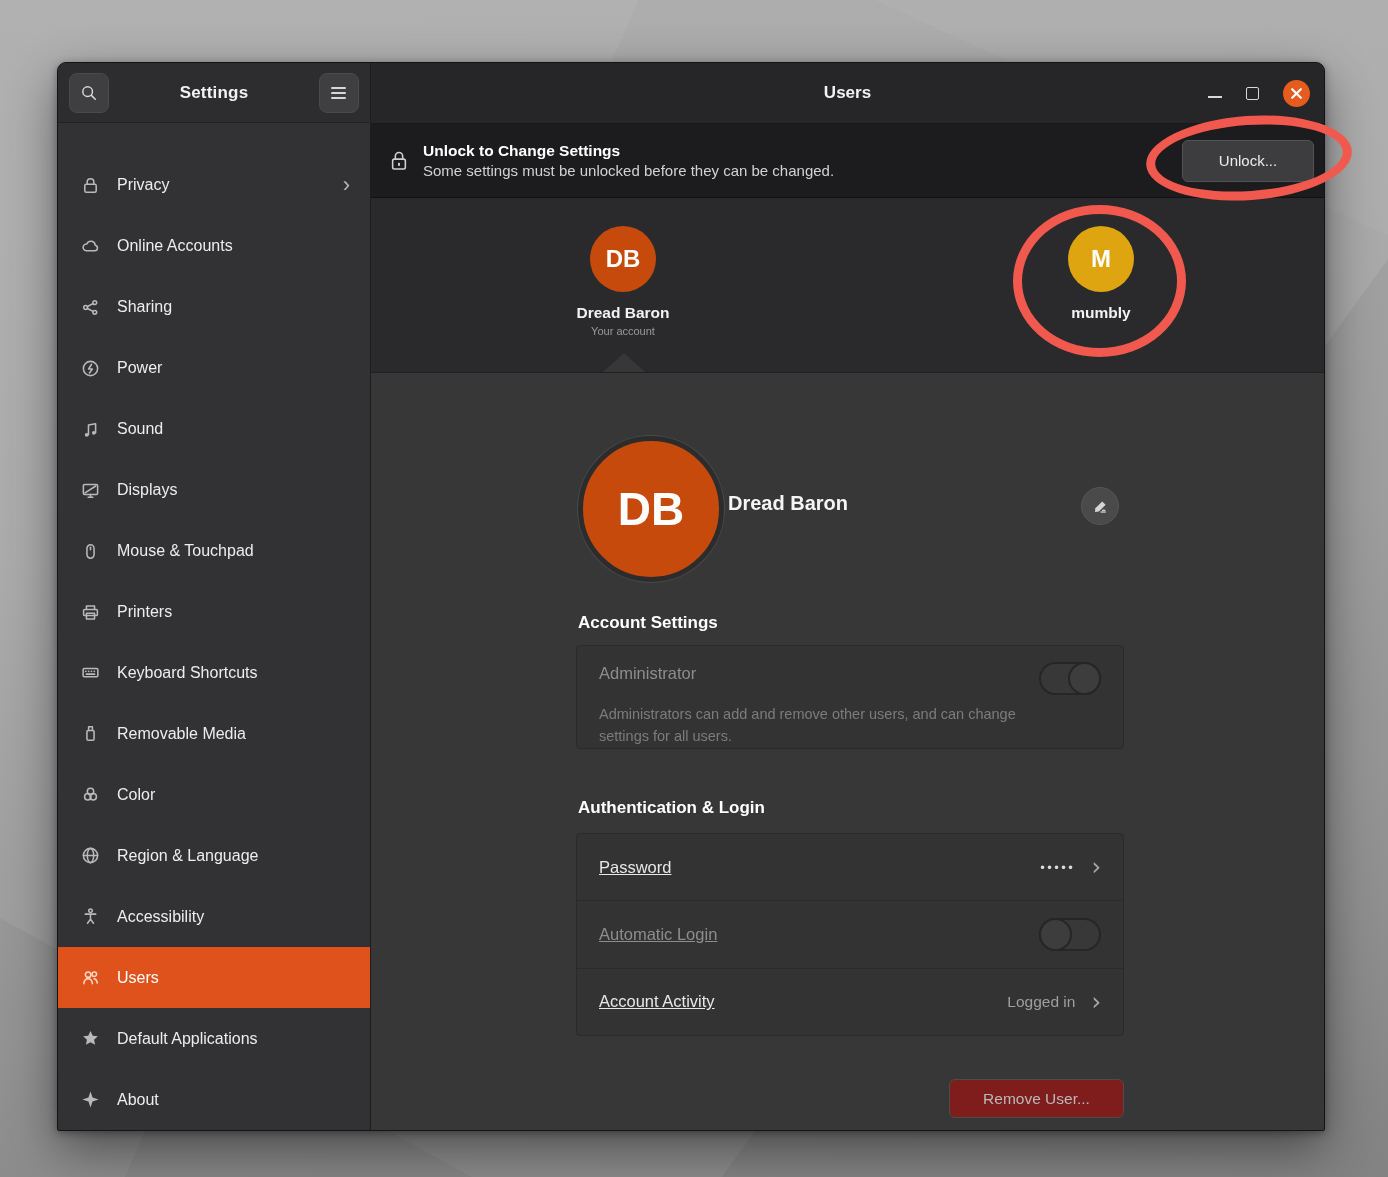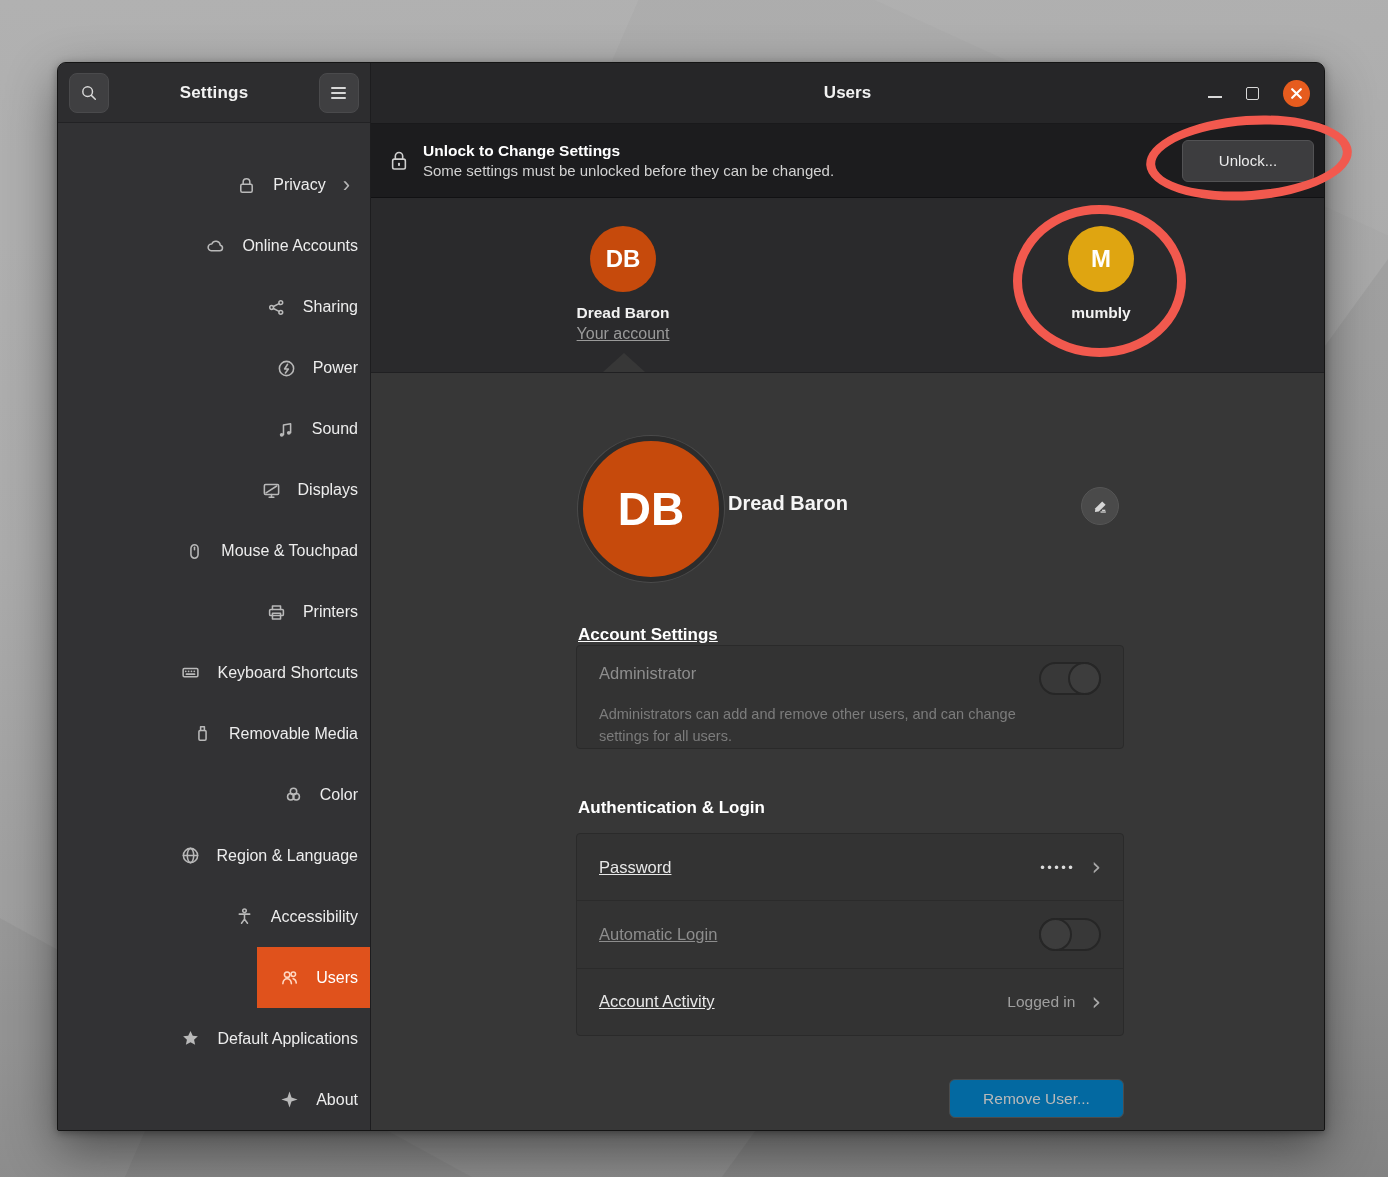--- a/index.html
+++ b/index.html
@@ -34,21 +34,21 @@
     display:flex;align-items:center;justify-content:space-between;padding:0 11px;box-sizing:border-box;
   }
   .tb-btn{
     width:38px;height:38px;border-radius:8px;background:#3f3f41;border:1px solid #4a4a4c;
     color:#d8d8d8;display:flex;align-items:center;justify-content:center;cursor:pointer;
   }
   .sidebar-title{color:#f2f2f2;font-weight:700;font-size:17px;letter-spacing:.2px;}
   .hamburger{display:flex;flex-direction:column;gap:3px;}
   .hamburger span{display:block;width:15px;height:2px;background:#d8d8d8;border-radius:1px;}
 
-  .sidebar-nav{flex:1;display:flex;flex-direction:column;align-items:flex-end;}
+  .sidebar-nav{flex:1;display:flex;flex-direction:column;}
   .nav-item{
     flex:1;display:flex;align-items:center;gap:17px;padding:0 12px 0 23px;
     color:#ededed;font-size:16px;cursor:pointer;position:relative;
   }
   .nav-item .icon{width:19px;height:19px;color:#b9b9b9;flex:none;display:flex;}
   .nav-item .icon svg{width:100%;height:100%;}
   .nav-item .chev{margin-left:auto;color:#b5b5b5;font-size:22px;line-height:1;padding-right:8px;}
   .nav-item.selected{background:var(--accent,#e0521c);}
   .nav-item.selected .icon{color:#ffd9c4;}
   .nav-item.selected{color:#ffffff;}
@@ -82,21 +82,21 @@
     border:1px solid #525254;color:#ececec;font-size:15px;display:flex;align-items:center;justify-content:center;cursor:pointer;
   }
 
   .carousel{height:174px;flex:none;background:#2a2a2c;position:relative;border-bottom:1px solid #202022;}
   .c-user{position:absolute;top:28px;width:160px;display:flex;flex-direction:column;align-items:center;cursor:pointer;}
   .c-user .avatar{
     width:66px;height:66px;border-radius:50%;display:flex;align-items:center;justify-content:center;
     color:#fff;font-weight:700;font-size:24px;
   }
   .c-user .c-name{margin-top:12px;color:#f2f2f2;font-weight:700;font-size:15.5px;}
-  .c-user .c-sub{margin-top:3px;color:#9a9a9a;font-size:16px;text-decoration:underline;}
+  .c-user .c-sub{margin-top:3px;color:#9a9a9a;font-size:11px;}
   .carousel-notch{
     position:absolute;bottom:0;left:232px;width:0;height:0;
     border-left:21px solid transparent;border-right:21px solid transparent;border-bottom:19px solid #373737;
   }
 
   .panel{flex:1;background:#373737;position:relative;}
   .profile-avatar{
     position:absolute;left:207px;top:63px;width:136px;height:136px;border-radius:50%;
     border:5px solid #2c2c2c;box-sizing:content-box;
     display:flex;align-items:center;justify-content:center;color:#fff;font-weight:700;font-size:46px;
@@ -104,21 +104,21 @@
   }
   .profile-name{position:absolute;left:357px;top:119px;color:#f5f5f5;font-weight:700;font-size:20px;}
   .edit-btn{
     position:absolute;left:710px;top:114px;width:38px;height:38px;border-radius:50%;
     background:#4a4a4a;border:1px solid #565656;box-sizing:border-box;
     display:flex;align-items:center;justify-content:center;color:#d6d6d6;cursor:pointer;
   }
   .edit-btn svg{width:17px;height:17px;}
 
   .sect-heading{position:absolute;left:207px;color:#ffffff;font-weight:700;font-size:17px;}
-  .h-account{top:252px;text-decoration:underline;}
+  .h-account{top:240px;}
   .h-auth{top:425px;}
 
   .card{
     position:absolute;left:205px;width:548px;background:#333333;border:1px solid #2a2a2a;
     border-radius:4px;box-sizing:border-box;
   }
   .card-admin{top:272px;height:104px;padding:16px 22px;}
   .admin-row{display:flex;align-items:flex-start;justify-content:space-between;}
   .admin-label{color:#8d8d8d;font-size:16.5px;margin-top:2px;}
   .admin-desc{color:#7c7c7c;font-size:14.5px;line-height:1.5;margin-top:9px;width:420px;}
@@ -133,21 +133,21 @@
   .auth-row:last-child{border-bottom:none;gap:11px;}
   .auth-label{font-size:16.5px;color:#e8e8e8;text-decoration:underline;}
   .auth-label.dim{color:#8d8d8d;}
   .auth-right{margin-left:auto;display:flex;align-items:center;gap:16px;}
   .pw-dots{color:#dcdcdc;font-size:13px;letter-spacing:2.5px;}
   .row-chev{color:#a8a8a8;font-size:24px;line-height:1;font-family:"DejaVu Sans",sans-serif;}
   .auth-value{color:#9f9f9f;font-size:15.5px;}
 
   .remove-btn{
     position:absolute;left:578px;top:706px;width:175px;height:39px;border-radius:6px;
-    background:#0369a1;border:1px solid #4c4c4c;box-sizing:border-box;
+    background:#7f1d1d;border:1px solid #4c4c4c;box-sizing:border-box;
     color:#b9b9b9;font-size:15.5px;display:flex;align-items:center;justify-content:center;cursor:pointer;
   }
 
   
   .annot{position:absolute;border:9px solid var(--annot,#f2594e);border-radius:50%;box-sizing:border-box;z-index:50;pointer-events:none;}
   .annot-unlock{left:1146px;top:116px;width:206px;height:84px;transform:rotate(-4deg);}
   .annot-mumbly{left:1013px;top:205px;width:173px;height:152px;}
 
   svg{display:block;}
   .s{fill:none;stroke:currentColor;stroke-width:1.3;stroke-linecap:round;stroke-linejoin:round;}

